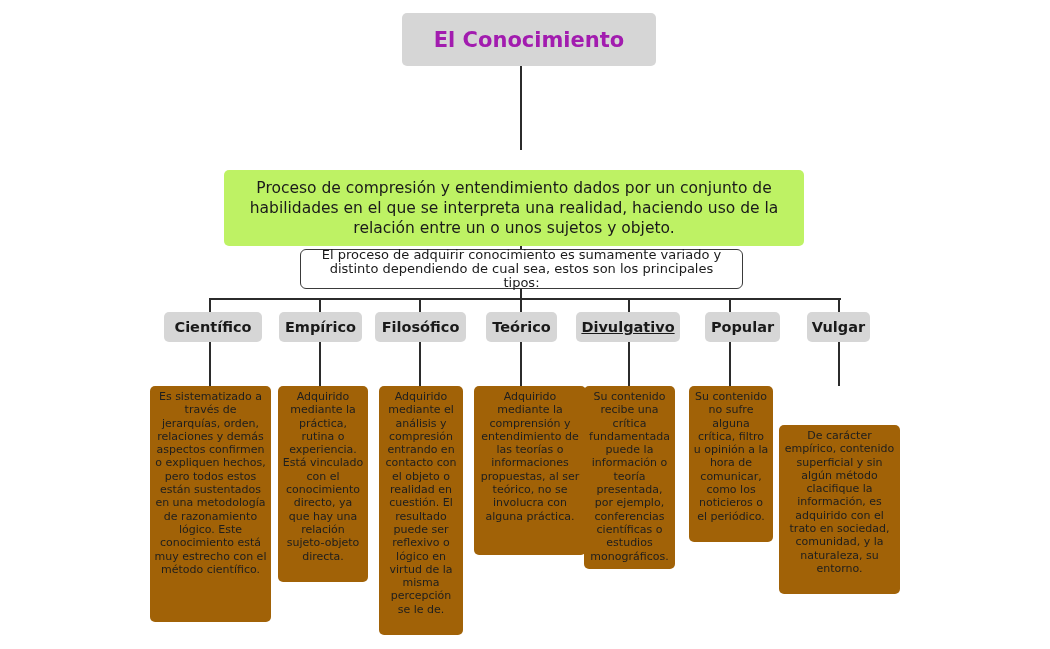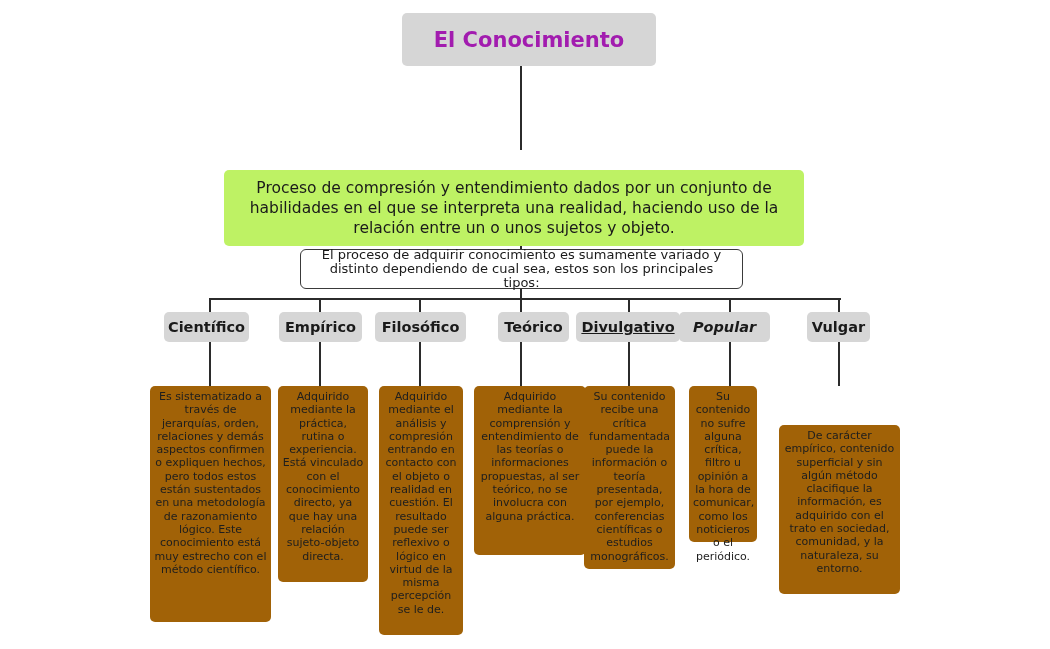--- a/index.html
+++ b/index.html
@@ -68,36 +68,36 @@
 </div>
 
 <div class="definition">
   <span>Proceso de compresión y entendimiento dados por un conjunto de habilidades en el que se interpreta una realidad, haciendo uso de la relación entre un o unos sujetos y objeto.</span>
 </div>
 
 <div class="intro">
   <span>El proceso de adquirir conocimiento es sumamente variado y distinto dependiendo de cual sea, estos son los principales tipos:</span>
 </div>
 
-<div class="cat" style="left:164px; width:85px;">
+<div class="cat" style="left:164px; width:98px;">
   <span>Científico</span>
 </div>
 <div class="cat" style="left:279px; width:83px;">
   <span>Empírico</span>
 </div>
 <div class="cat" style="left:375px; width:91px;">
   <span>Filosófico</span>
 </div>
-<div class="cat" style="left:498px; width:71px;">
+<div class="cat" style="left:486px; width:71px;">
   <span>Teórico</span>
 </div>
 <div class="cat" style="left:576px; width:104px;text-decoration:underline;">
   <span>Divulgativo</span>
 </div>
-<div class="cat" style="left:679px; width:91px;font-style:italic;">
+<div class="cat" style="left:705px; width:75px;">
   <span>Popular</span>
 </div>
 <div class="cat" style="left:807px; width:63px;">
   <span>Vulgar</span>
 </div>
 
 <div class="desc" style="left:150px; width:121px; height:236px;">
   <span>Es sistematizado a través de jerarquías, orden, relaciones y demás aspectos confirmen o expliquen hechos, pero todos estos están sustentados en una metodología de razonamiento lógico. Este conocimiento está muy estrecho con el método científico.</span>
 </div>
 <div class="desc" style="left:278px; width:90px; height:196px;">
@@ -105,18 +105,18 @@
 </div>
 <div class="desc" style="left:379px; width:84px; height:249px;">
   <span>Adquirido mediante el análisis y compresión entrando en contacto con el objeto o realidad en cuestión. El resultado puede ser reflexivo o lógico en virtud de la misma percepción se le de.</span>
 </div>
 <div class="desc" style="left:474px; width:112px; height:169px;">
   <span>Adquirido mediante la comprensión y entendimiento de las teorías o informaciones propuestas, al ser teórico, no se involucra con alguna práctica.</span>
 </div>
 <div class="desc" style="left:584px; width:91px; height:183px;">
   <span>Su contenido recibe una crítica fundamentada puede la información o teoría presentada, por ejemplo, conferencias científicas o estudios monográficos.</span>
 </div>
-<div class="desc" style="left:689px; width:68px; height:156px;">
+<div class="desc" style="left:689px; width:84px; height:156px;">
   <span>Su contenido no sufre alguna crítica, filtro u opinión a la hora de comunicar, como los noticieros o el periódico.</span>
 </div>
 <div class="desc" style="left:779px; width:121px; height:169px;margin-top:39px;">
   <span>De carácter empírico, contenido superficial y sin algún método clacifique la información, es adquirido con el trato en sociedad, comunidad, y la naturaleza, su entorno.</span>
 </div>
 
 </body></html>

